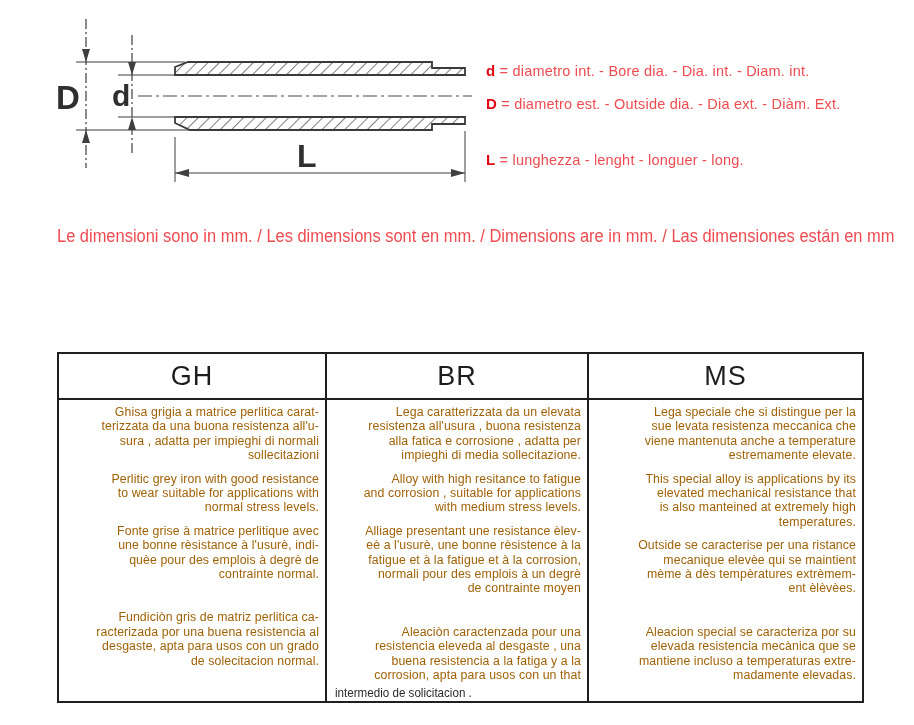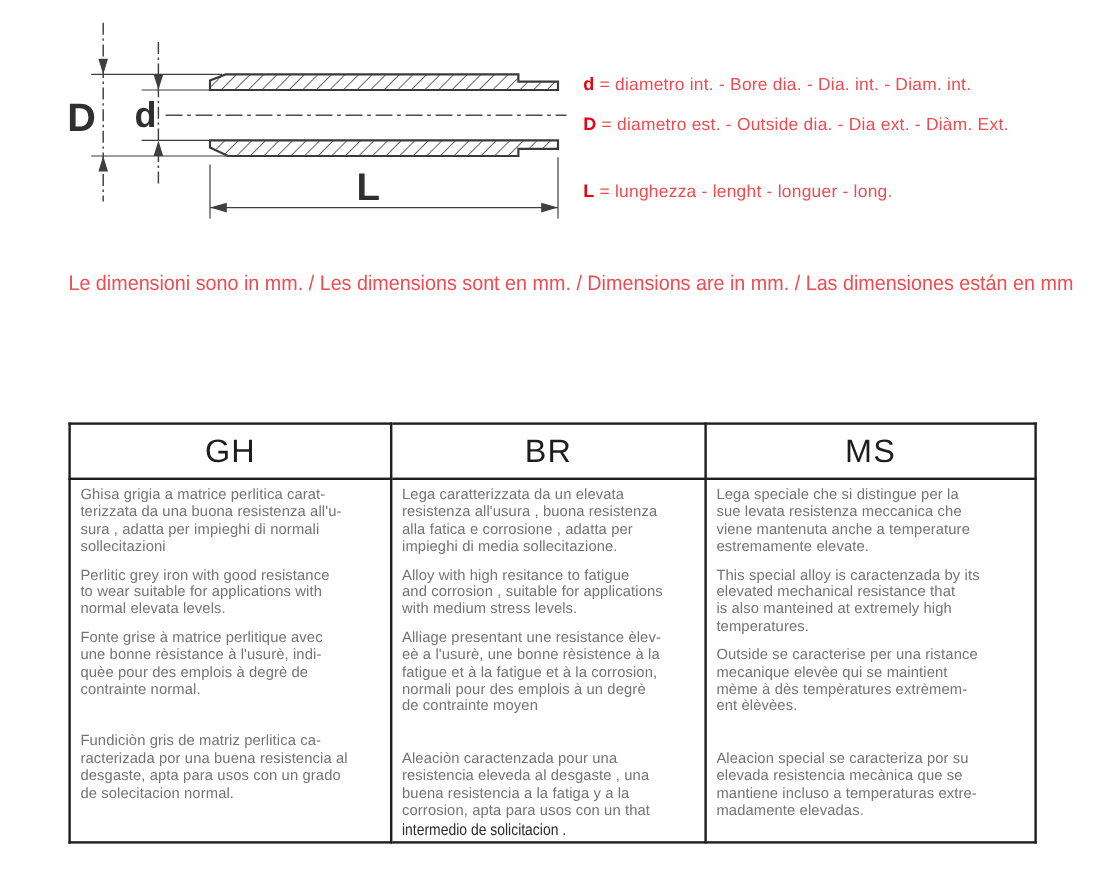--- a/index.html
+++ b/index.html
@@ -25,22 +25,22 @@
   }
   table.materials th,table.materials td{border:2px solid #1f1f1f;}
   table.materials th{
     height:44px;font-size:27px;font-weight:normal;letter-spacing:1px;color:#1d1d1d;
     text-align:center;vertical-align:middle;padding:0;
   }
   table.materials td{
     vertical-align:top;padding:5px 6px 0 8px;height:280px;overflow:hidden;
   }
   td p{
-    margin:0 0 9px 0;font-size:12.3px;line-height:14.4px;color:#737373;
-    white-space:pre;letter-spacing:.1px;
+    margin:0 0 9px 0;font-size:12.3px;line-height:14.4px;color:#a16207;
+    white-space:pre;letter-spacing:.1px;text-align:right;
   }
   td p.last{margin-bottom:0;margin-top:29px;}
   .overflow-line{
     display:inline-block;margin:0;font-size:13.5px;line-height:14px;color:#2b2b2b;
     white-space:pre;transform:scaleX(.86);transform-origin:left top;
   }
 </style>
 </head>
 <body>
 
@@ -118,21 +118,21 @@
     </thead>
     <tbody>
       <tr>
         <td>
           <p>Ghisa grigia a matrice perlitica carat-
 terizzata da una buona resistenza all'u-
 sura , adatta per impieghi di normali
 sollecitazioni</p>
           <p>Perlitic grey iron with good resistance
 to wear suitable for applications with
-normal elevata levels.</p>
+normal stress levels.</p>
           <p>Fonte grise à matrice perlitique avec
 une bonne rèsistance à l'usurè, indi-
 quèe pour des emplois à degrè de
 contrainte normal.</p>
           <p class="last">Fundiciòn gris de matriz perlitica ca-
 racterizada por una buena resistencia al
 desgaste, apta para usos con un grado
 de solecitacion normal.</p>
         </td>
         <td>
@@ -152,21 +152,21 @@
 resistencia eleveda al desgaste , una
 buena resistencia a la fatiga y a la
 corrosion, apta para usos con un that</p>
           <span class="overflow-line">intermedio de solicitacion .</span>
         </td>
         <td>
           <p>Lega speciale che si distingue per la
 sue levata resistenza meccanica che
 viene mantenuta anche a temperature
 estremamente elevate.</p>
-          <p>This special alloy is caractenzada by its
+          <p>This special alloy is applications by its
 elevated mechanical resistance that
 is also manteined at extremely high
 temperatures.</p>
           <p>Outside se caracterise per una ristance
 mecanique elevèe qui se maintient
 mème à dès tempèratures extrèmem-
 ent èlèvèes.</p>
           <p class="last">Aleacion special se caracteriza por su
 elevada resistencia mecànica que se
 mantiene incluso a temperaturas extre-

